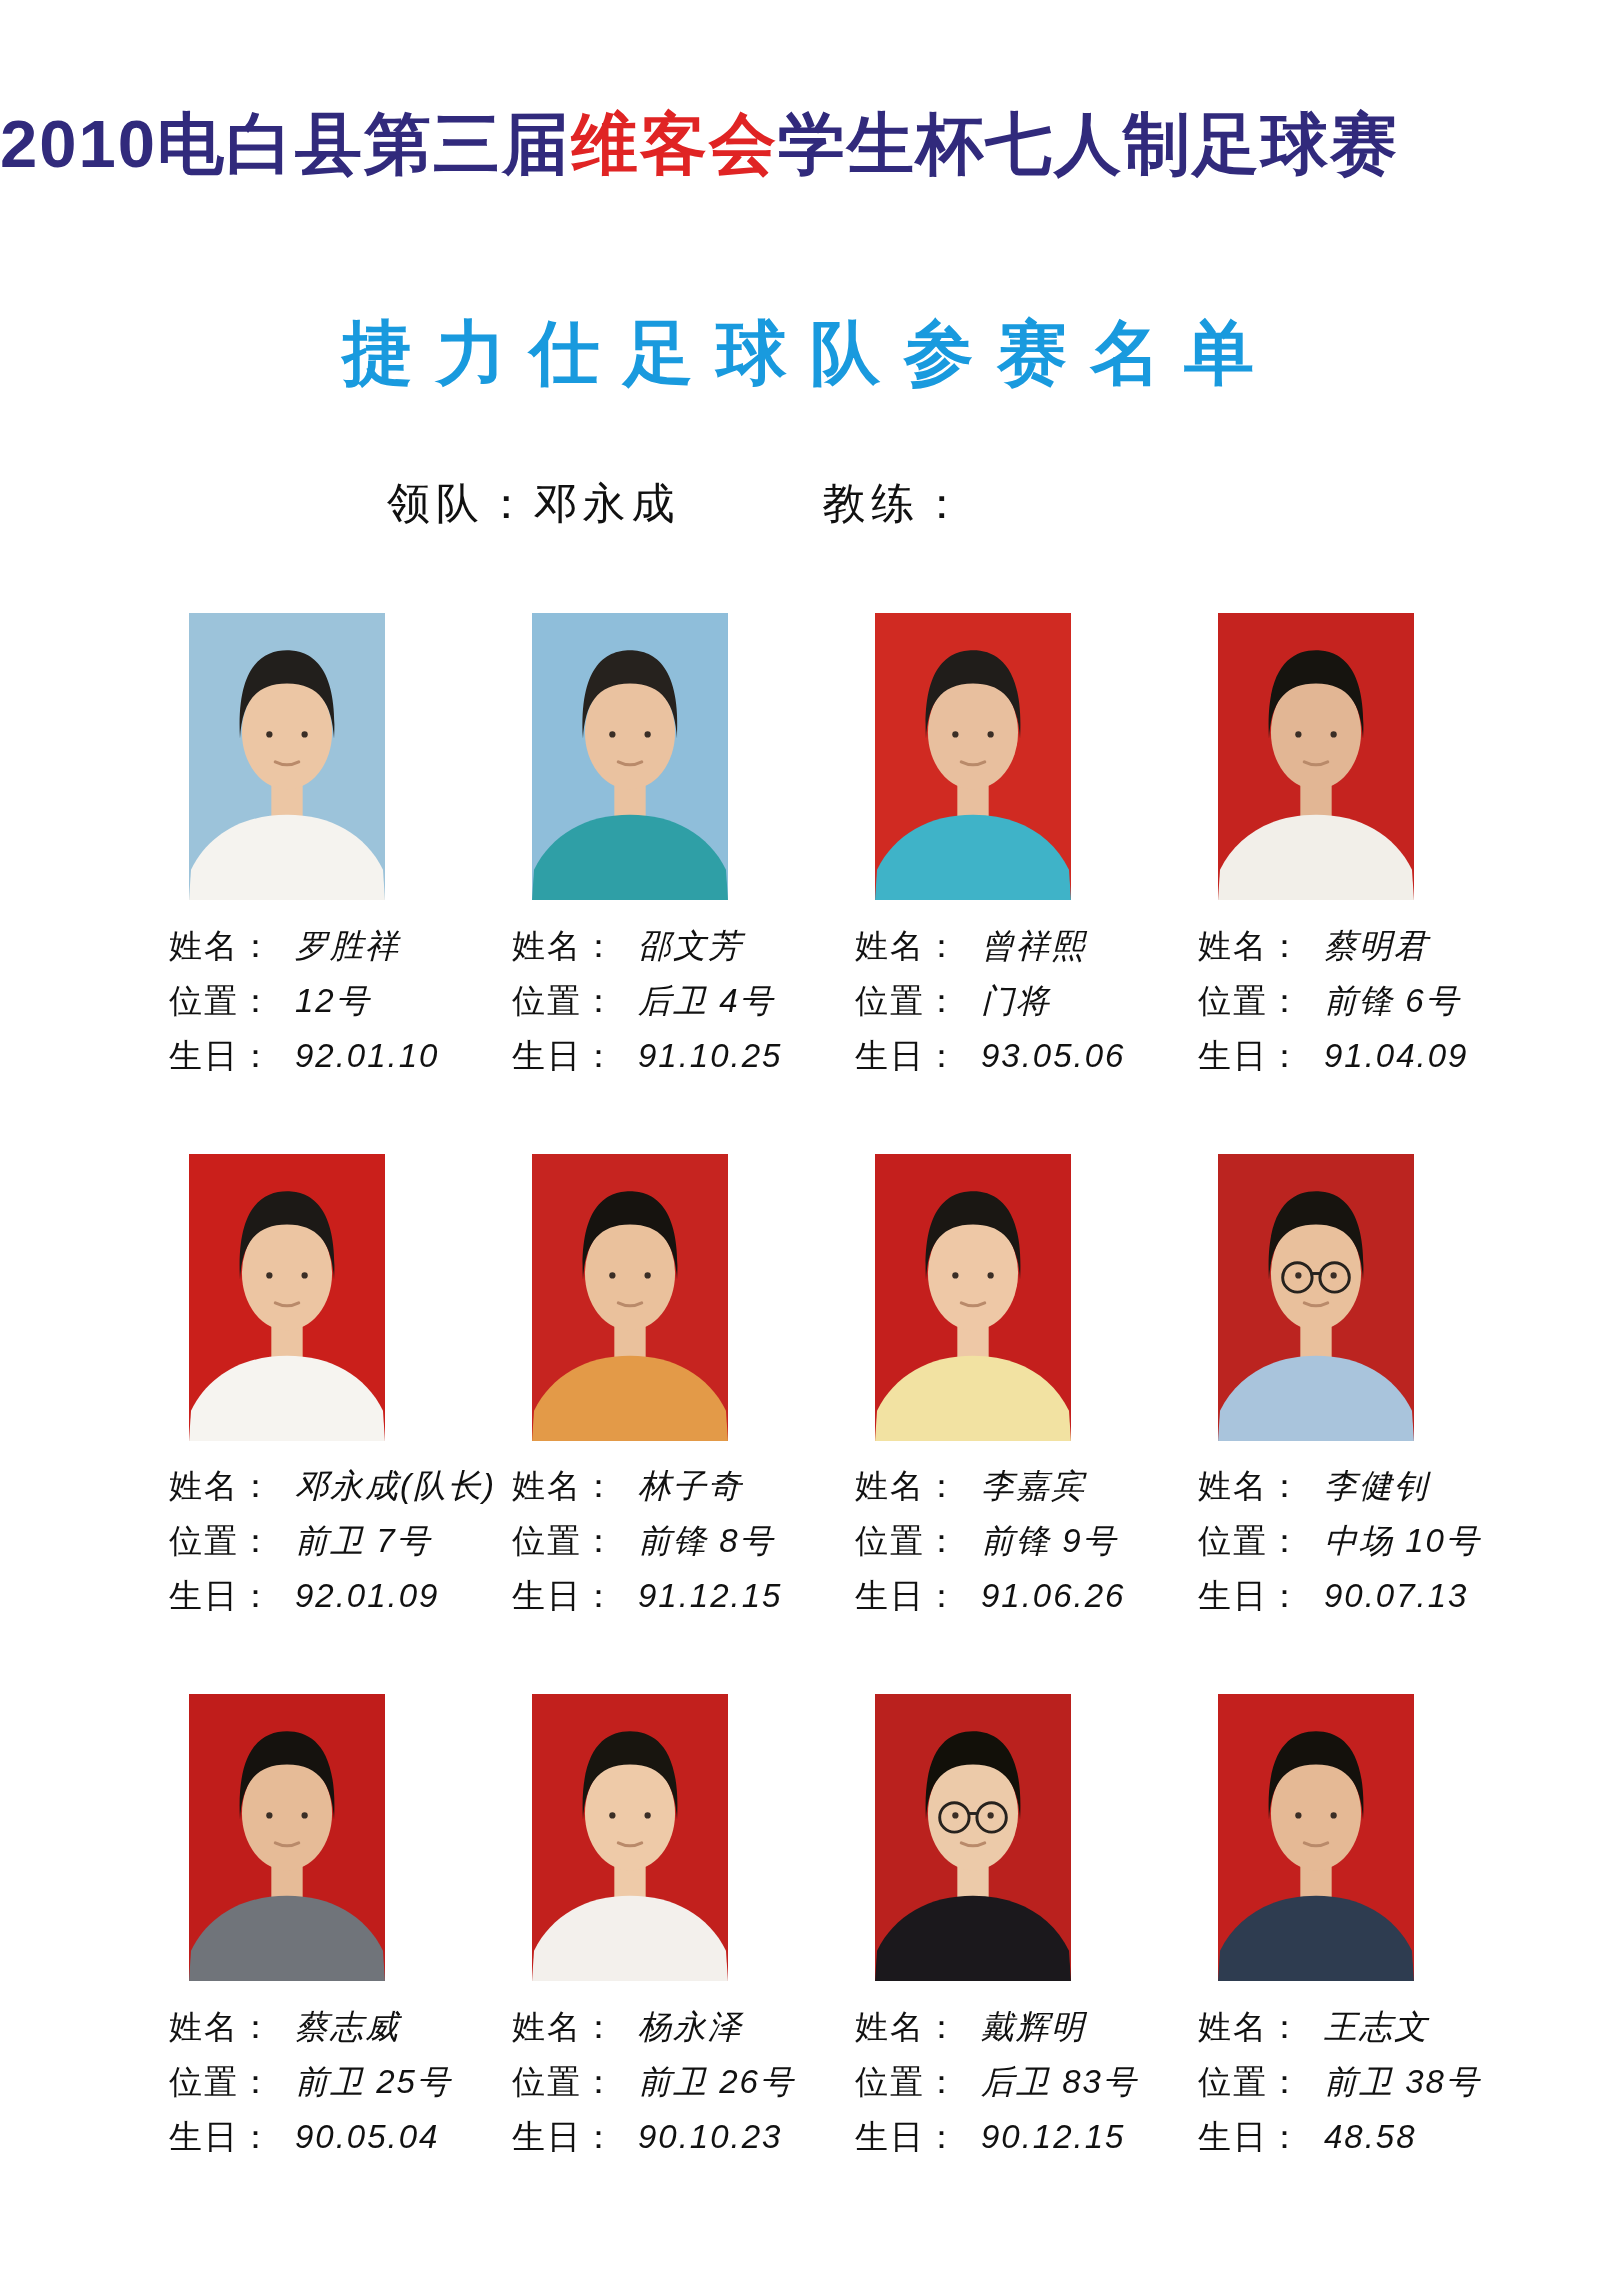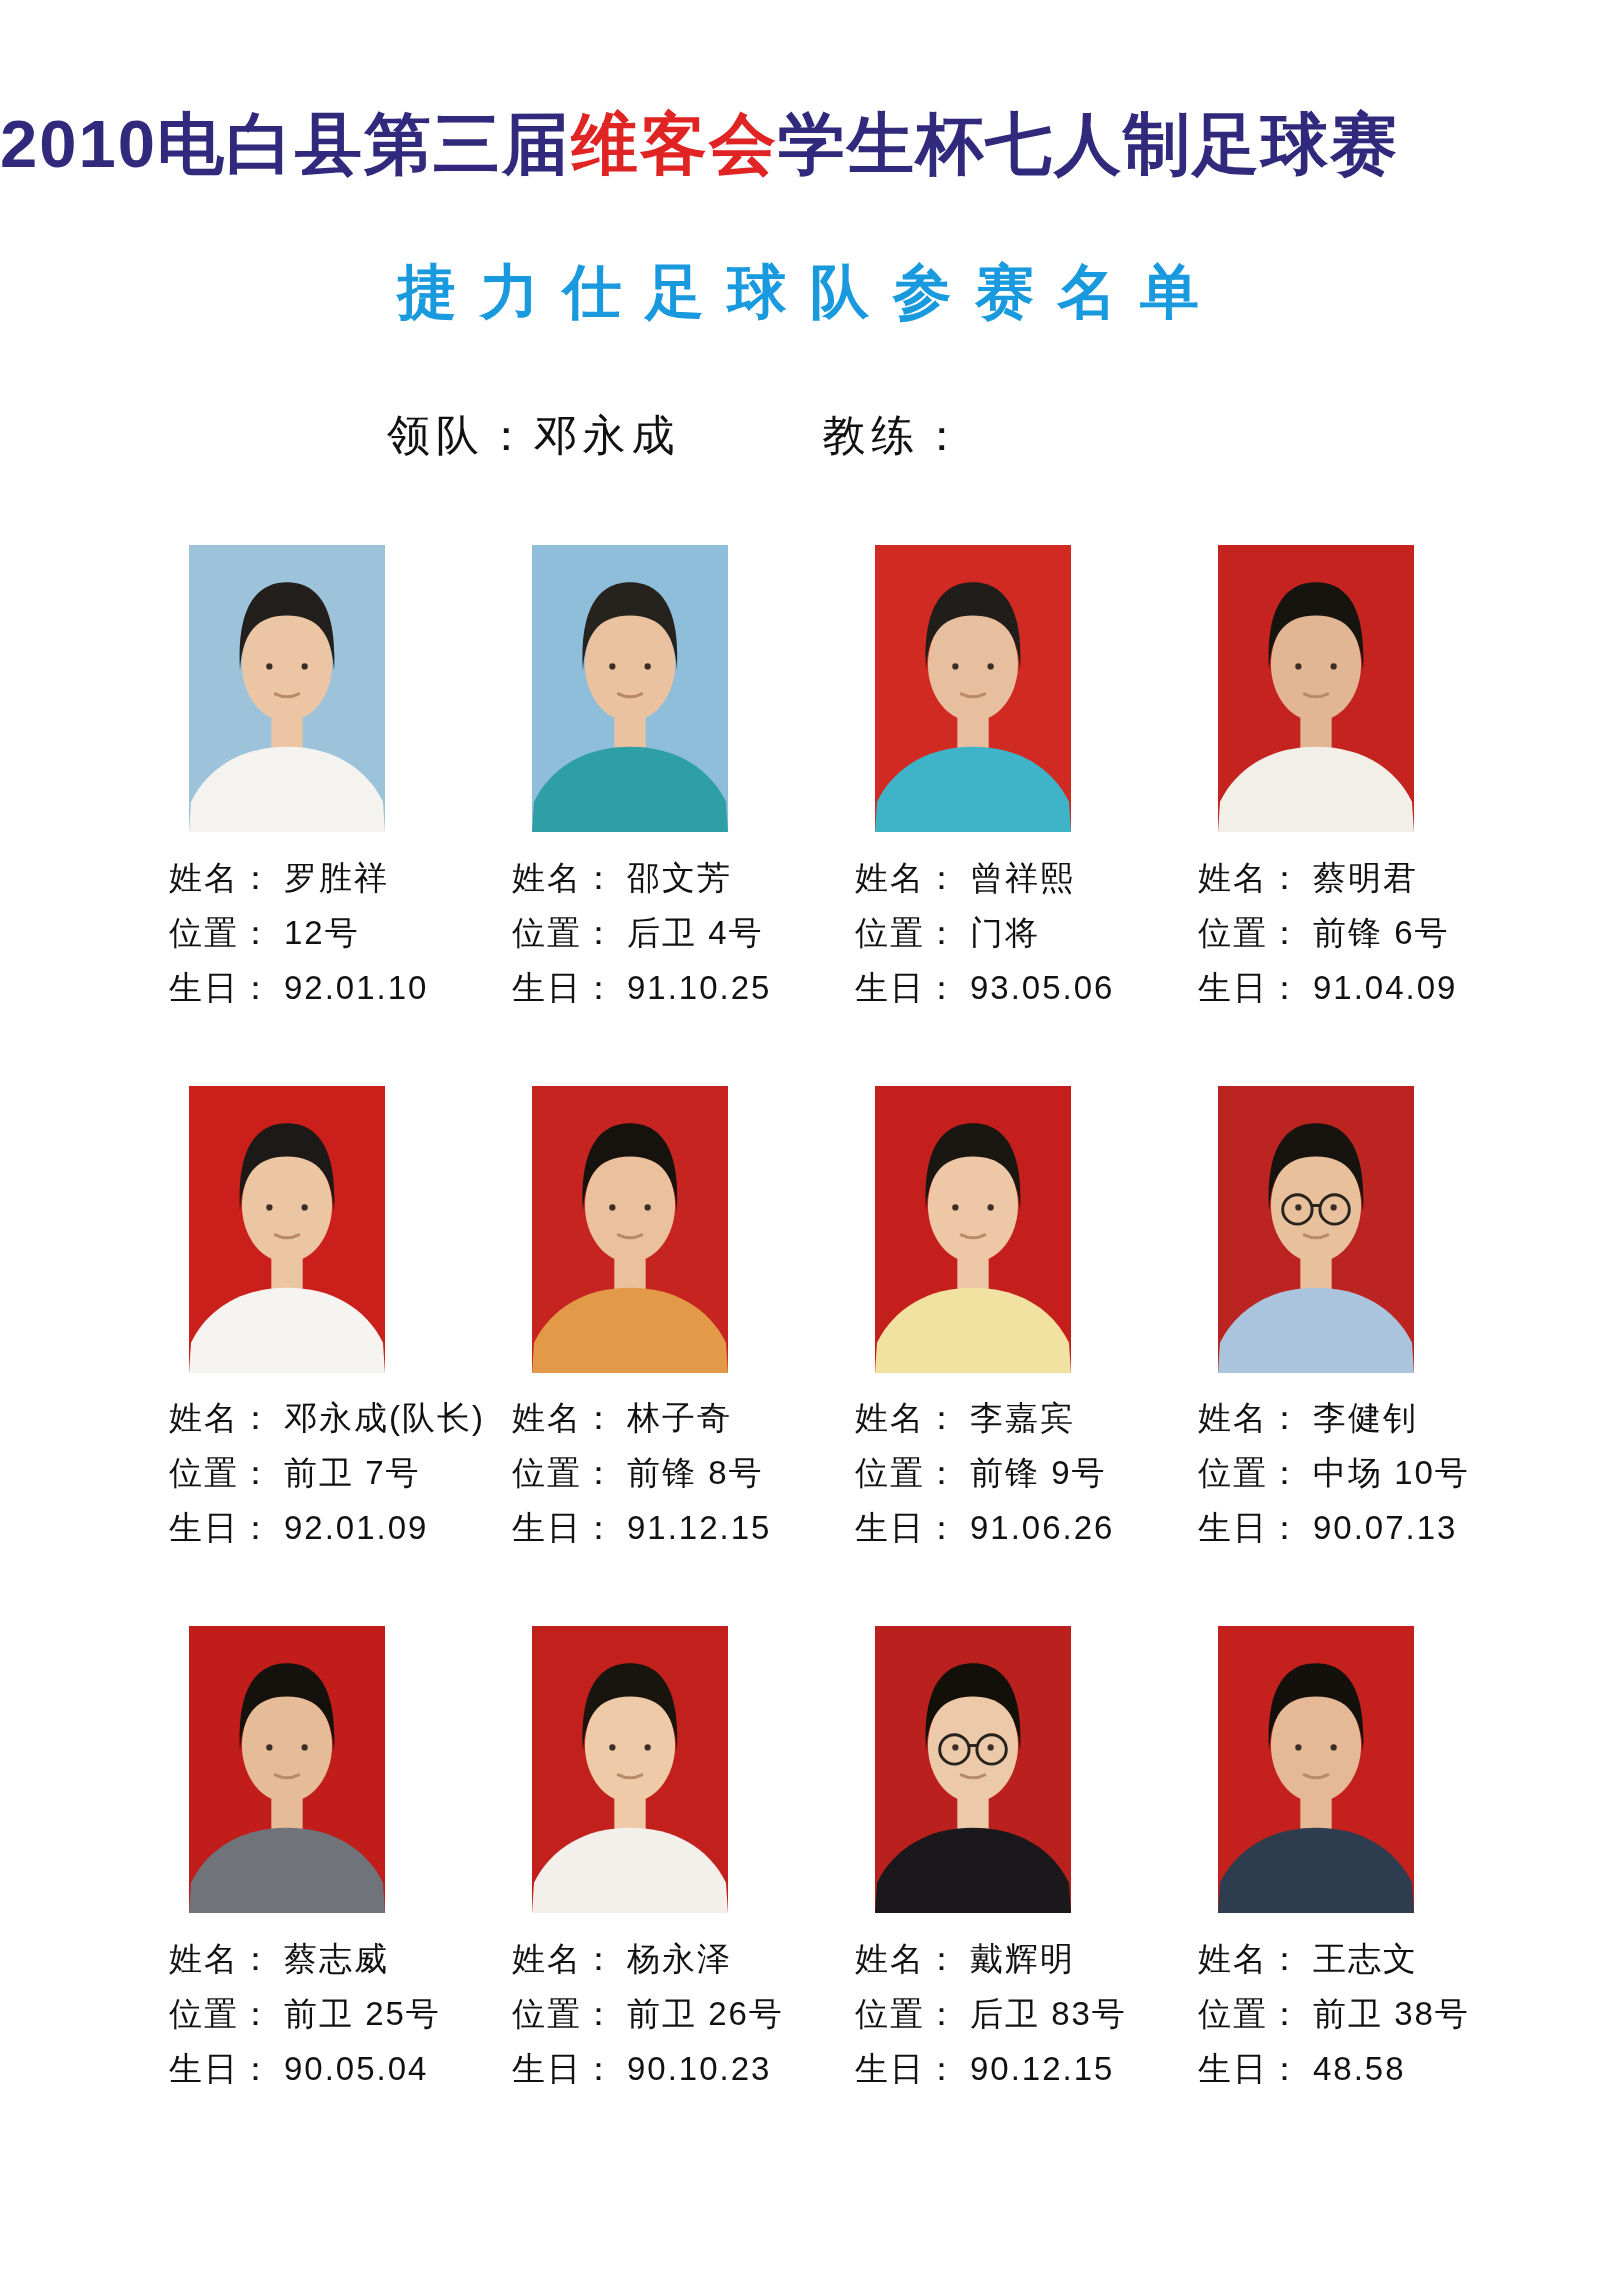--- a/index.html
+++ b/index.html
@@ -18,23 +18,23 @@
     font-size:67px;
     font-weight:900;
     letter-spacing:2px;
     line-height:1.3;
     white-space:nowrap;
   }
   .title .navy { color:#312a7c; }
   .title .red  { color:#e02424; }
 
   .subtitle {
-    margin-top:66px;
+    margin-top:120px;
     text-align:center;
-    font-size:59px;
+    font-size:70px;
     font-weight:700;
     letter-spacing:23.5px;
     color:#199ade;
     white-space:nowrap;
   }
 
   .leaders {
     margin-top:74px;
     margin-left:387px;
     display:flex;
@@ -67,21 +67,21 @@
   .info-line {
     display:flex;
     align-items:center;
     font-size:33px;
     line-height:55px;
     letter-spacing:2px;
     color:#111111;
     white-space:nowrap;
   }
   .info-line .label { flex:0 0 auto; }
-  .info-line .value { margin-left:10px; }
+  .info-line .value { margin-left:21px;font-style:italic; }
 </style>
 </head>
 <body>
 
 <div class="page">
 
   <div class="title">
     <span class="navy">2010电白县第三届</span><span class="red">维客会</span><span class="navy">学生杯七人制足球赛</span>
   </div>
 

